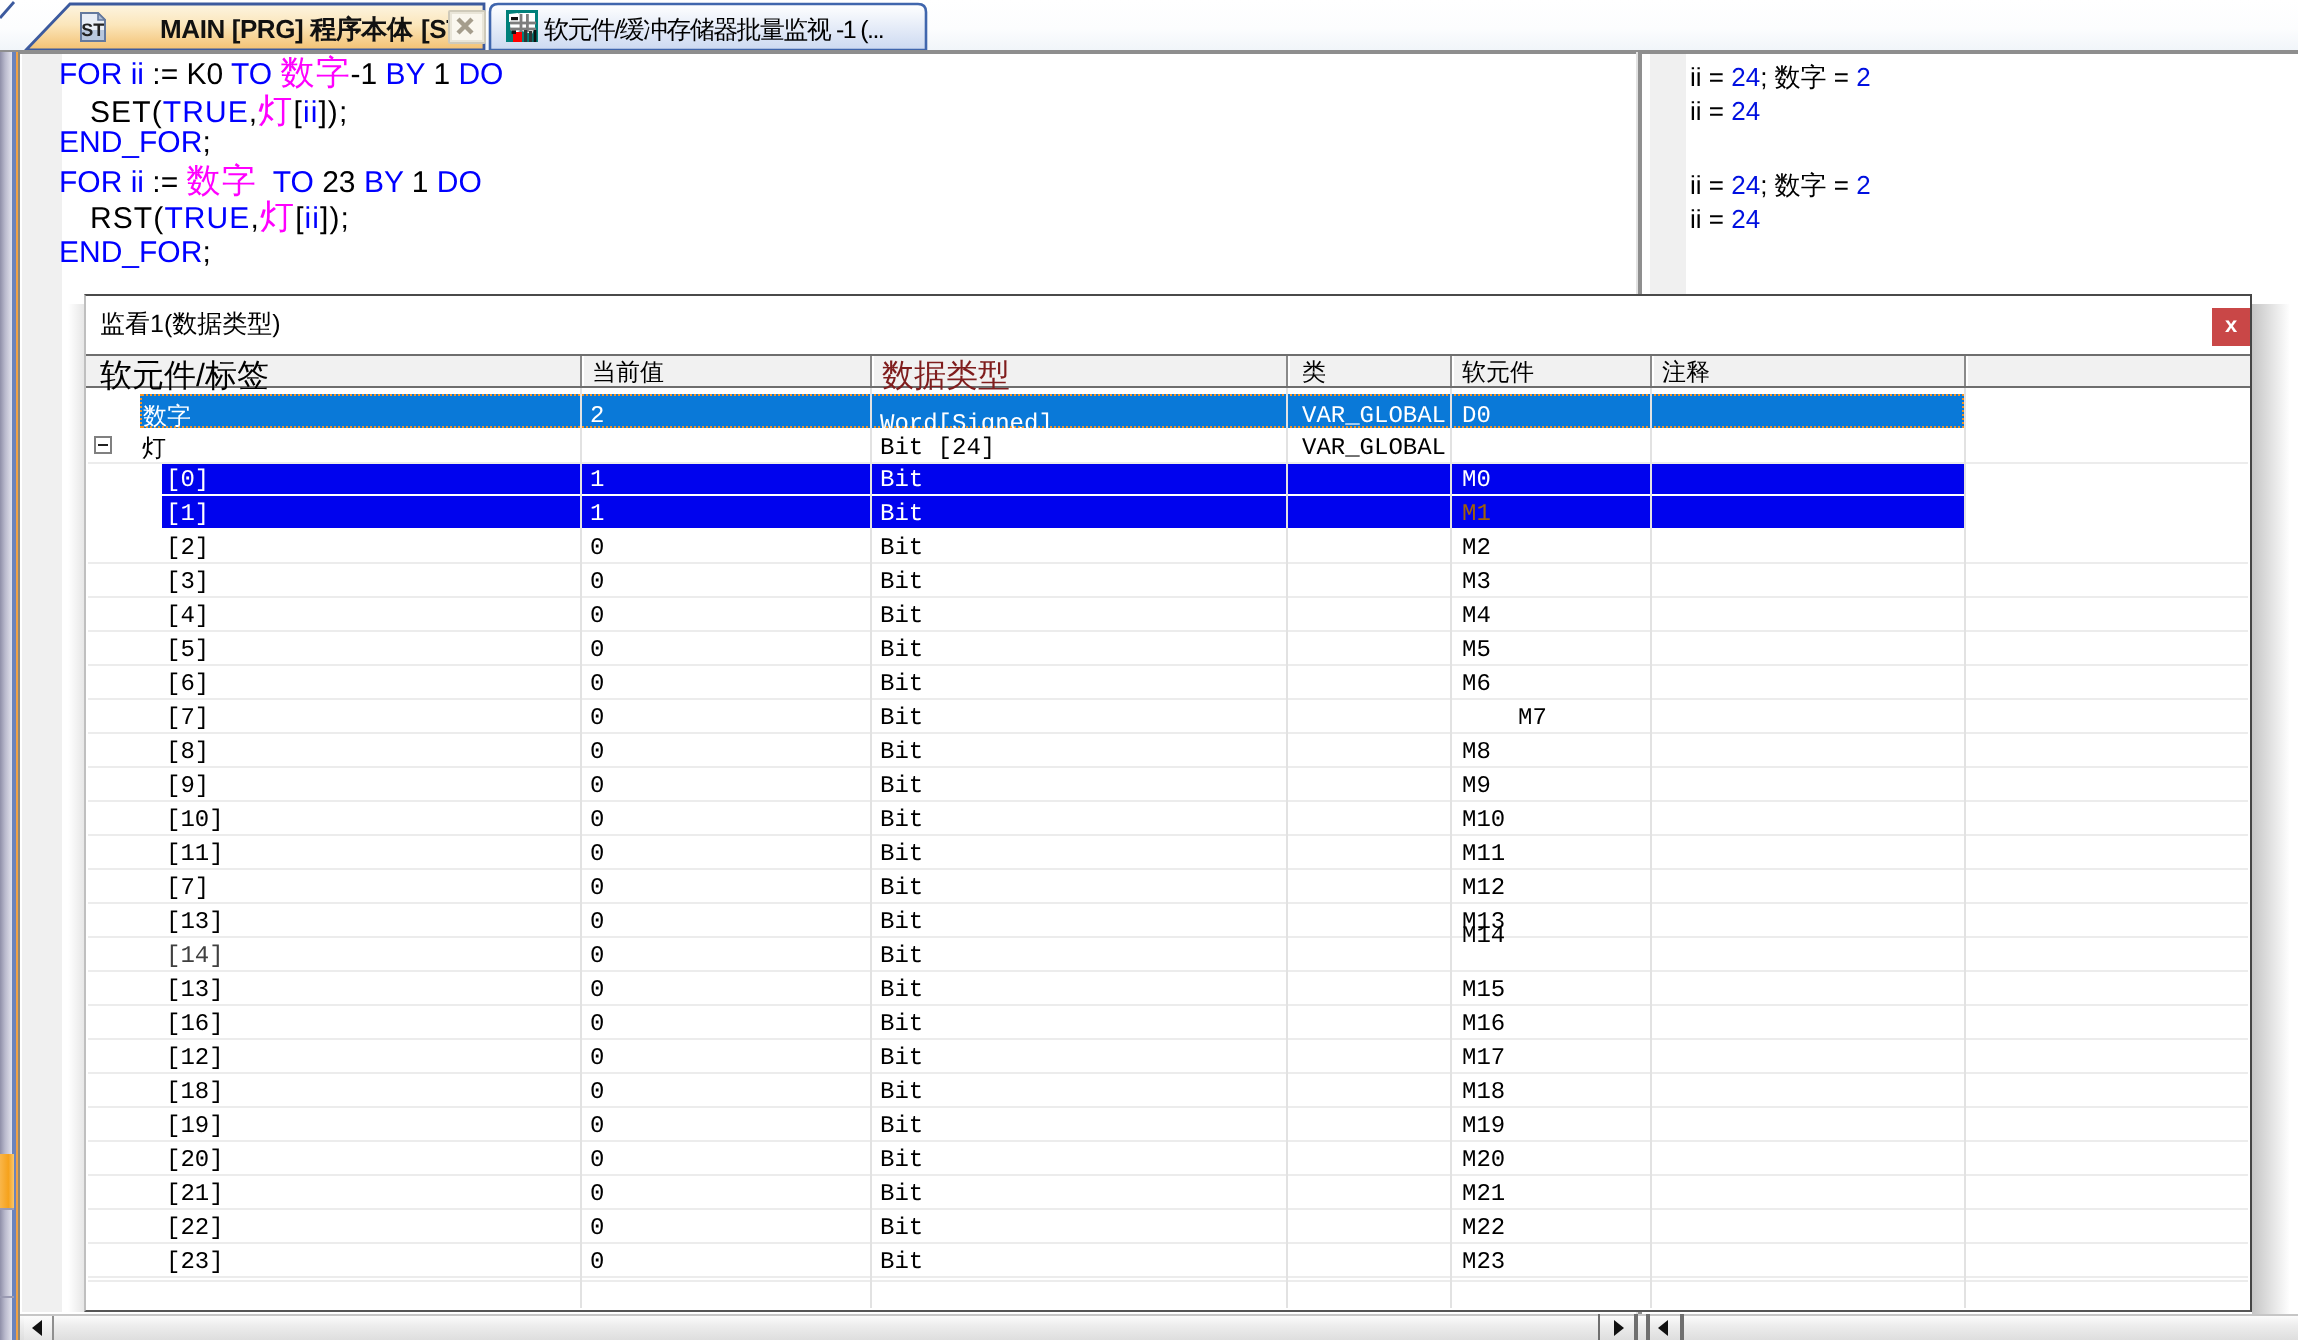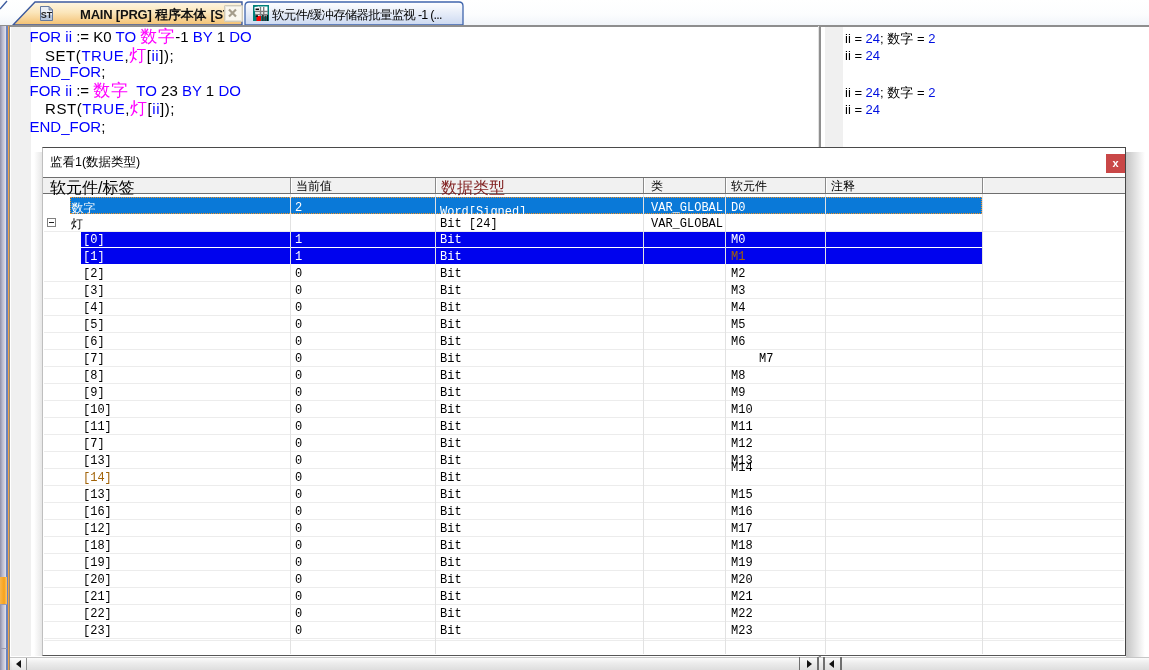--- a/index.html
+++ b/index.html
@@ -215,21 +215,21 @@
     <div class="abs mono" style="left:83px;top:436.5px;font-size:12px;color:#000;">[7]</div>
     <div class="abs mono" style="left:295px;top:436.5px;font-size:12px;color:#000;">0</div>
     <div class="abs mono" style="left:440px;top:436.5px;font-size:12px;color:#000;">Bit</div>
     <div class="abs mono" style="left:731px;top:436.5px;font-size:12px;color:#000;">M12</div>
     <div class="abs" style="left:43.5px;top:451px;width:1080.5px;height:1px;background:#ececec;"></div>
     <div class="abs mono" style="left:83px;top:453.5px;font-size:12px;color:#000;">[13]</div>
     <div class="abs mono" style="left:295px;top:453.5px;font-size:12px;color:#000;">0</div>
     <div class="abs mono" style="left:440px;top:453.5px;font-size:12px;color:#000;">Bit</div>
     <div class="abs mono" style="left:731px;top:453.5px;font-size:12px;color:#000;">M13</div>
     <div class="abs" style="left:43.5px;top:468px;width:1080.5px;height:1px;background:#ececec;"></div>
-    <div class="abs mono" style="left:83px;top:470.5px;font-size:12px;color:#a16207;">[14]</div>
+    <div class="abs mono" style="left:83px;top:470.5px;font-size:12px;color:#404040;">[14]</div>
     <div class="abs mono" style="left:295px;top:470.5px;font-size:12px;color:#000;">0</div>
     <div class="abs mono" style="left:440px;top:470.5px;font-size:12px;color:#000;">Bit</div>
     <div class="abs mono" style="left:731px;top:461px;font-size:12px;color:#000;">M14</div>
     <div class="abs" style="left:43.5px;top:485px;width:1080.5px;height:1px;background:#ececec;"></div>
     <div class="abs mono" style="left:83px;top:487.5px;font-size:12px;color:#000;">[13]</div>
     <div class="abs mono" style="left:295px;top:487.5px;font-size:12px;color:#000;">0</div>
     <div class="abs mono" style="left:440px;top:487.5px;font-size:12px;color:#000;">Bit</div>
     <div class="abs mono" style="left:731px;top:487.5px;font-size:12px;color:#000;">M15</div>
     <div class="abs" style="left:43.5px;top:502px;width:1080.5px;height:1px;background:#ececec;"></div>
     <div class="abs mono" style="left:83px;top:504.5px;font-size:12px;color:#000;">[16]</div>

